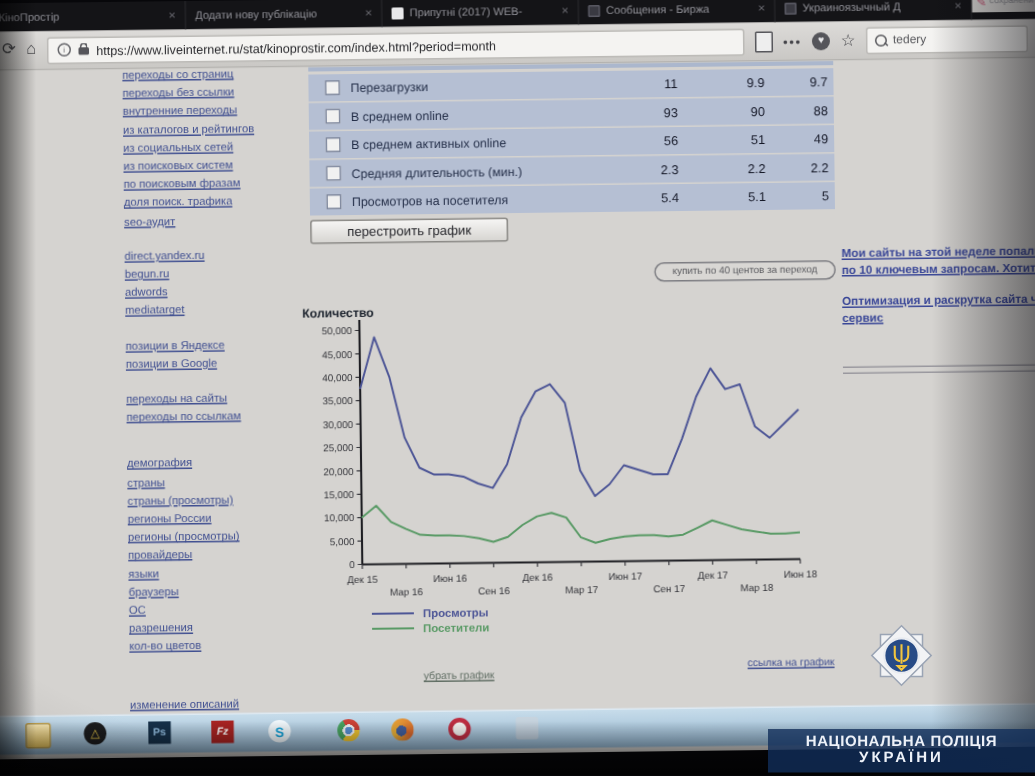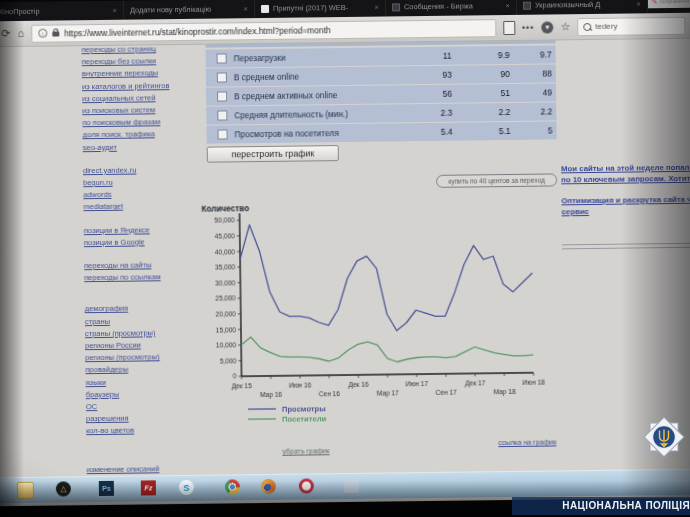--- a/index.html
+++ b/index.html
@@ -86,21 +86,21 @@
   .tb-skype{left:180px;background:#eef6fb;border-radius:50%;color:#00a8e8;font-size:9px;}
   .tb-chrome{left:226px;border-radius:50%;
     background:radial-gradient(circle,#4a90e2 0 2.5px,#eeeeee 2.5px 4px,rgba(0,0,0,0) 4px),
                conic-gradient(from -30deg,#e33b2e 0 120deg,#f6c211 120deg 240deg,#3aa757 240deg 360deg);}
   .tb-firefox{left:262px;border-radius:50%;
     background:radial-gradient(circle at 45% 55%,#3b5da8 0 3.5px,rgba(0,0,0,0) 3.5px),
                conic-gradient(#f28f1c,#e8601c,#f2b01c,#f28f1c);}
   .tb-opera{left:300px;border-radius:50%;border:3px solid #d6263e;width:9px;height:9px;background:#f2f0ee;}
   .tb-ghost{left:345px;background:rgba(205,210,216,.55);border-radius:2px;}
   
-  .watermark{position:absolute;right:0;bottom:0;width:178px;height:106px;z-index:9;text-align:right;}
+  .watermark{position:absolute;right:0;bottom:0;width:178px;height:106px;z-index:9;text-align:center;}
   .wm-band{position:absolute;left:0;bottom:2px;width:100%;background:rgba(17,46,90,.8);padding:3px 0 4px;}
   .wm-l1{color:#edf1f8;font-weight:bold;font-size:10px;letter-spacing:.4px;}
   .wm-l2{color:#edf1f8;font-weight:bold;font-size:10px;letter-spacing:2px;}
   
   .vignette{position:absolute;inset:0;pointer-events:none;z-index:8;
     background:
       linear-gradient(90deg,rgba(0,0,0,.55),rgba(0,0,0,0) 3.5%),
       linear-gradient(270deg,rgba(8,8,12,.5),rgba(0,0,0,0) 10%),
       linear-gradient(0deg,rgba(0,0,0,.75),rgba(0,0,0,0) 7%),
       radial-gradient(125% 105% at 52% 42%,rgba(0,0,0,0) 58%,rgba(0,0,0,.22) 82%,rgba(0,0,0,.5) 100%);}
@@ -341,14 +341,15 @@
 
 <div class="watermark">
   <svg width="52" height="52" viewBox="-26 -26 52 52">
     <rect x="-14" y="-14" width="28" height="28" fill="#f2f3f5" stroke="#9aa4b4" stroke-width="1"></rect>
     <rect x="-14" y="-14" width="28" height="28" fill="#f2f3f5" stroke="#9aa4b4" stroke-width="1" transform="rotate(45)"></rect>
     <circle r="11.5" fill="#274b86" stroke="#e8ebf0" stroke-width="1.5"></circle>
     <path d="M-4.5,-6.5 v6 a4.5,4.5 0 0 0 3.5,4.4 M4.5,-6.5 v6 a4.5,4.5 0 0 1 -3.5,4.4 M0,-7.5 v13 M-2.5,7 h5 l-2.5,2.5 z" fill="none" stroke="#f2c53d" stroke-width="1.4"></path>
   </svg>
   <div class="wm-band">
     <div class="wm-l1">НАЦІОНАЛЬНА ПОЛІЦІЯ</div>
+    <div class="wm-l2">УКРАЇНИ</div>
   </div>
 </div>
 
 </body></html>

